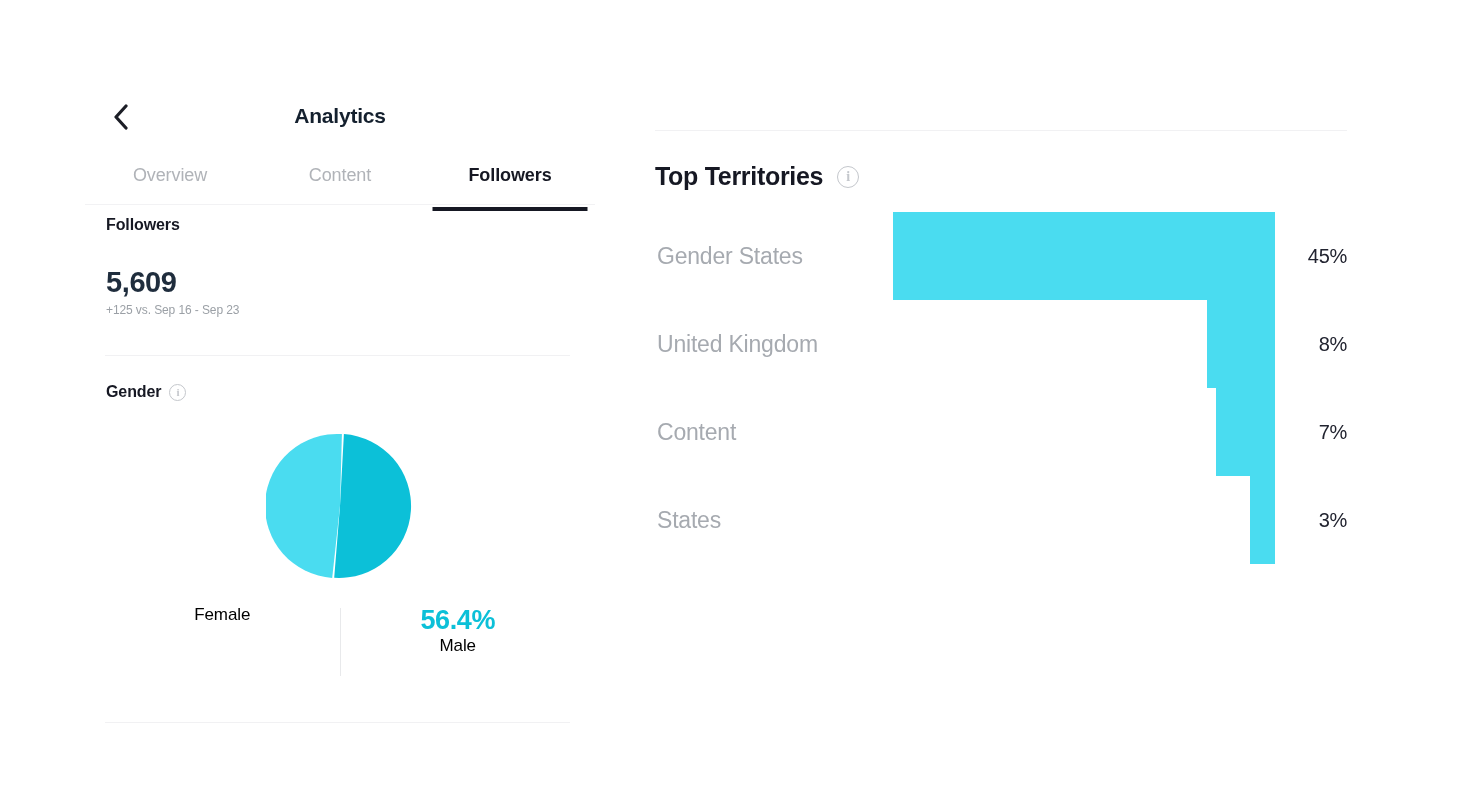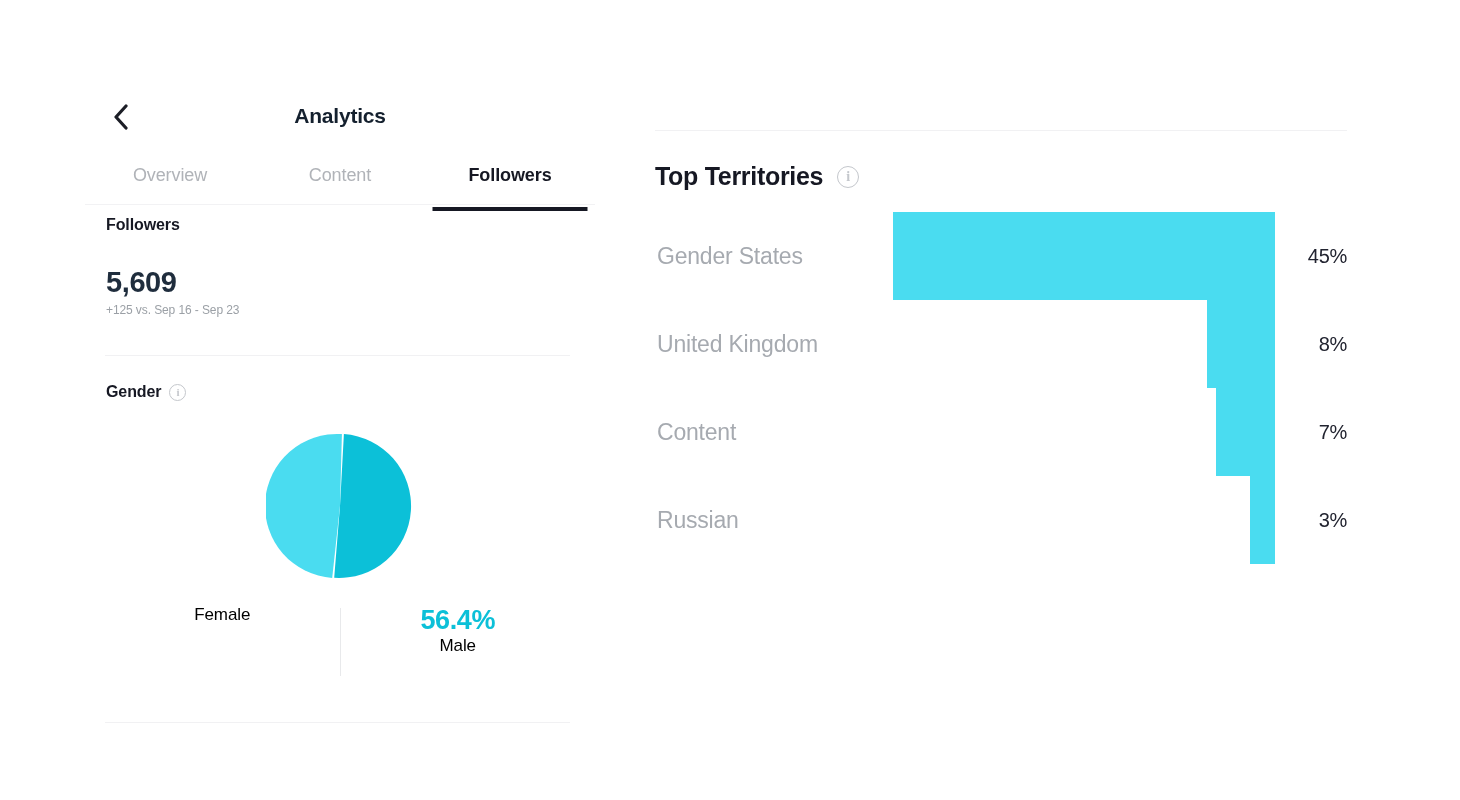--- a/index.html
+++ b/index.html
@@ -234,21 +234,21 @@
           <div class="bar-pct">8%</div>
         </div>
         <div class="bar-row">
           <div class="bar-label">Content</div>
           <div class="bar-track">
             <div class="bar-fill" style="width: 59.4222px; background: rgb(74, 220, 240);"></div>
           </div>
           <div class="bar-pct">7%</div>
         </div>
         <div class="bar-row">
-          <div class="bar-label">Russian</div>
+          <div class="bar-label">States</div>
           <div class="bar-track">
             <div class="bar-fill" style="width: 25.4667px; background: rgb(74, 220, 240);"></div>
           </div>
           <div class="bar-pct">3%</div>
         </div>
       </div>
   </div>
 
 </div>
 

